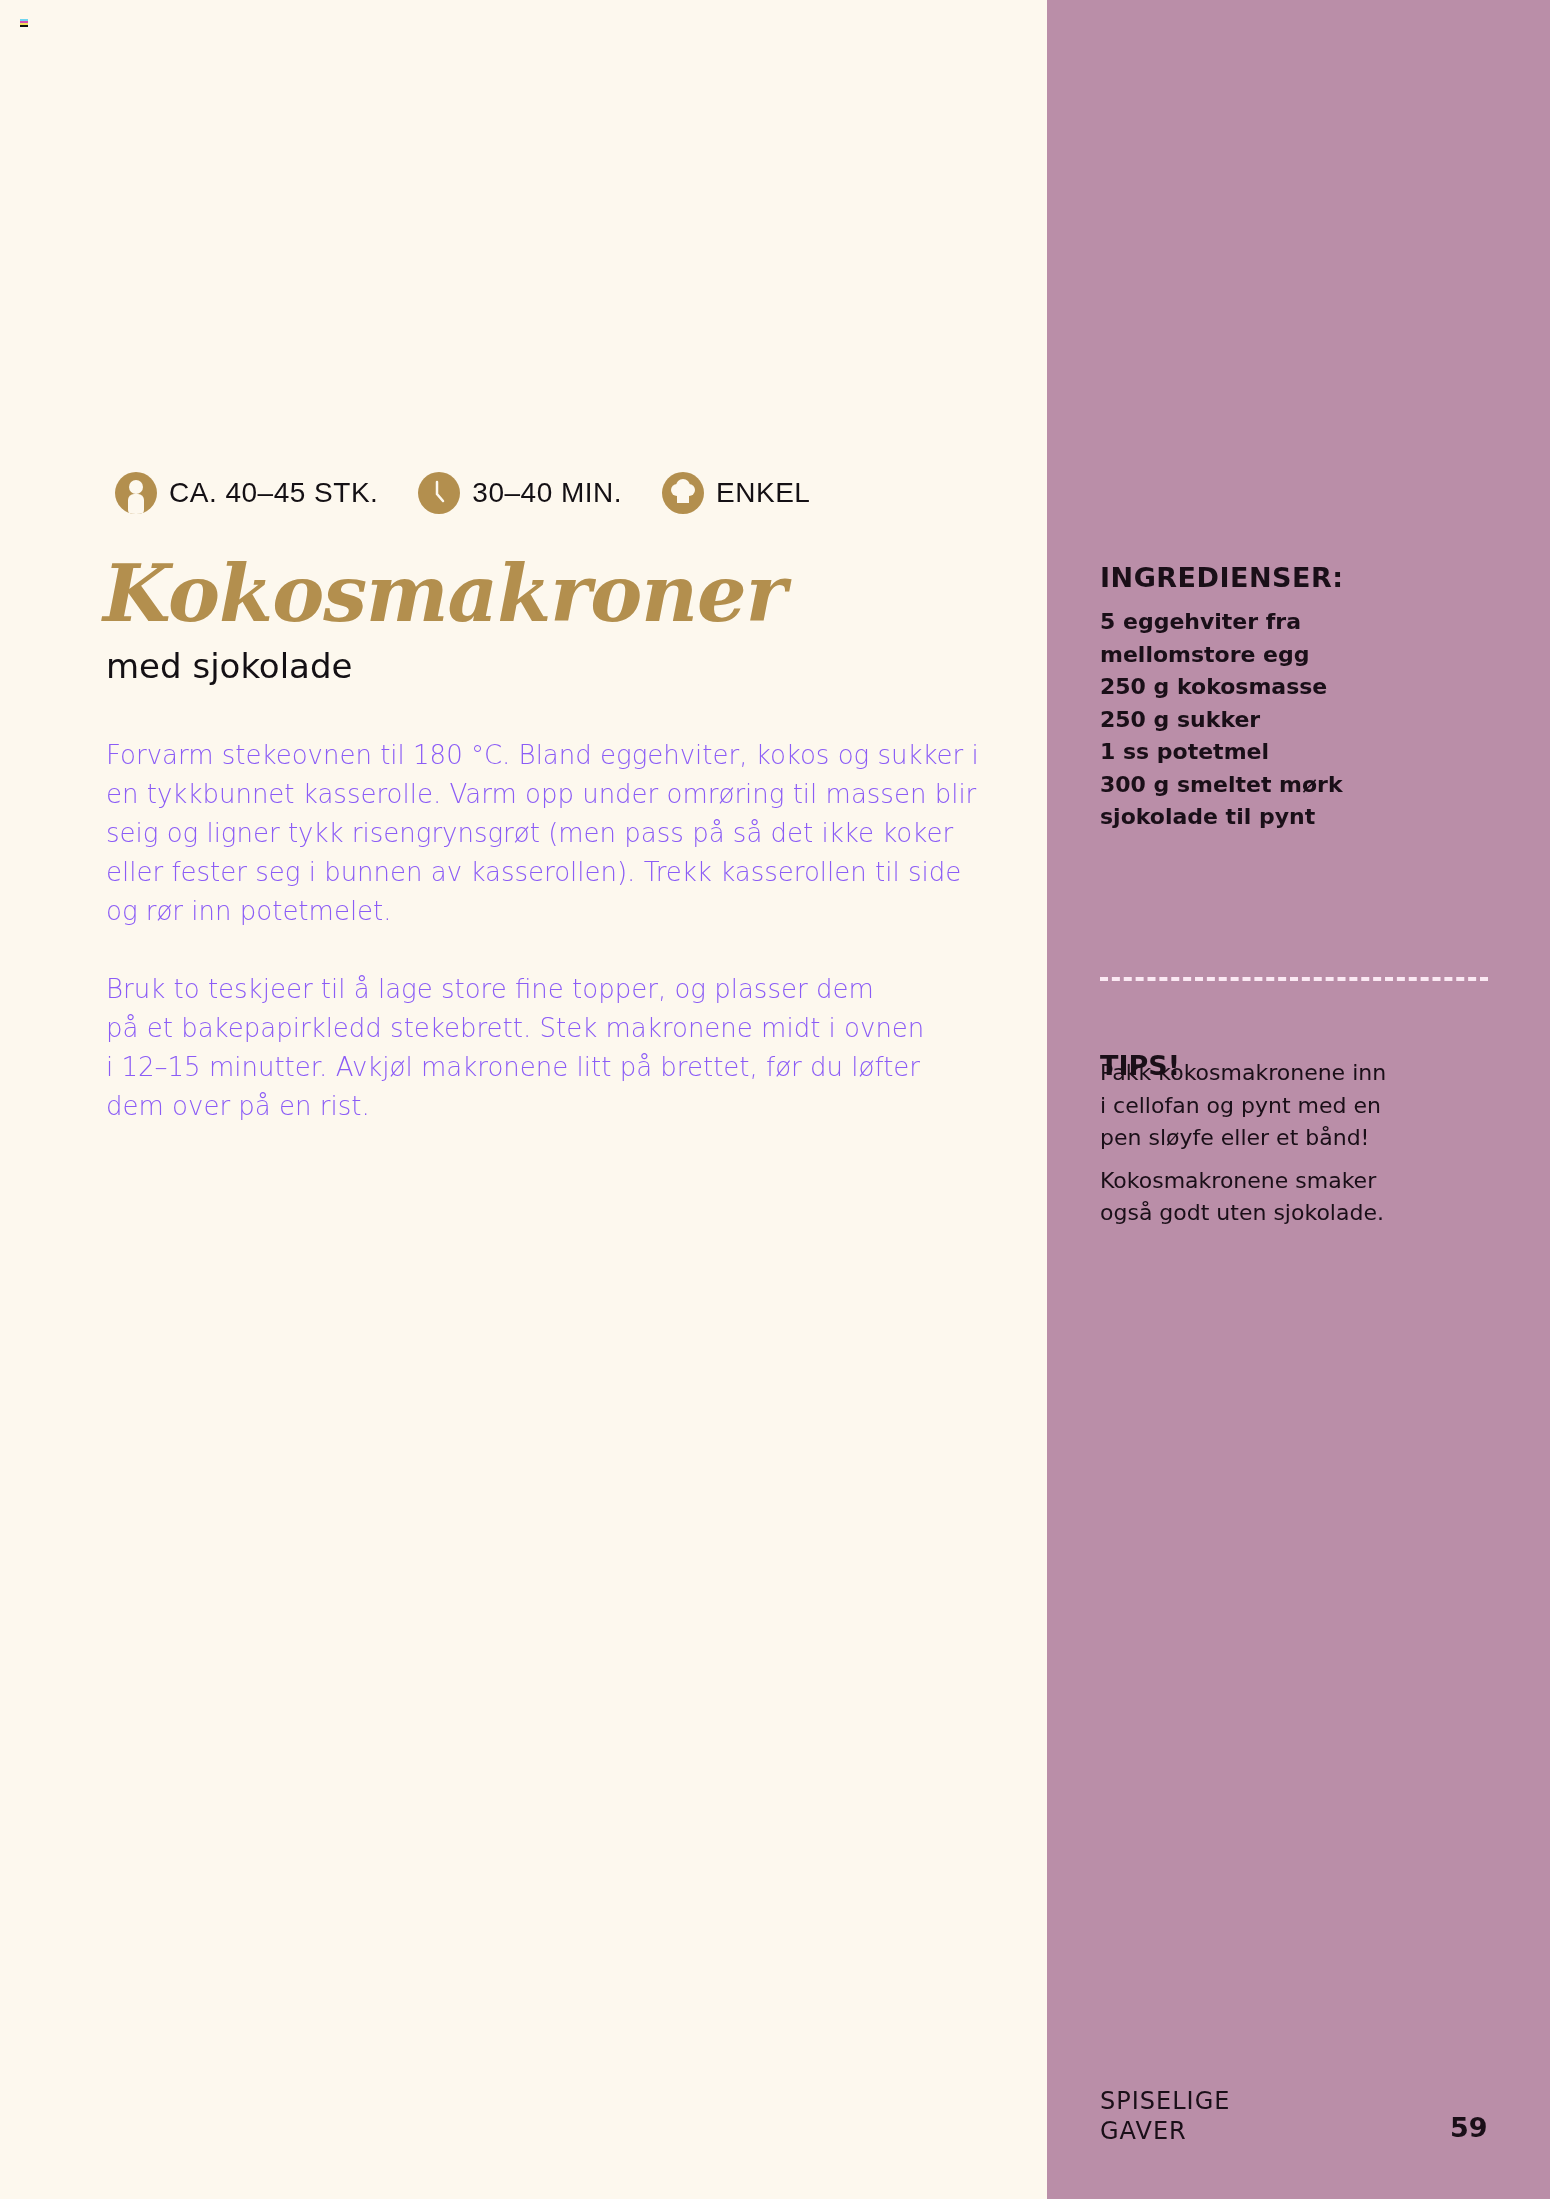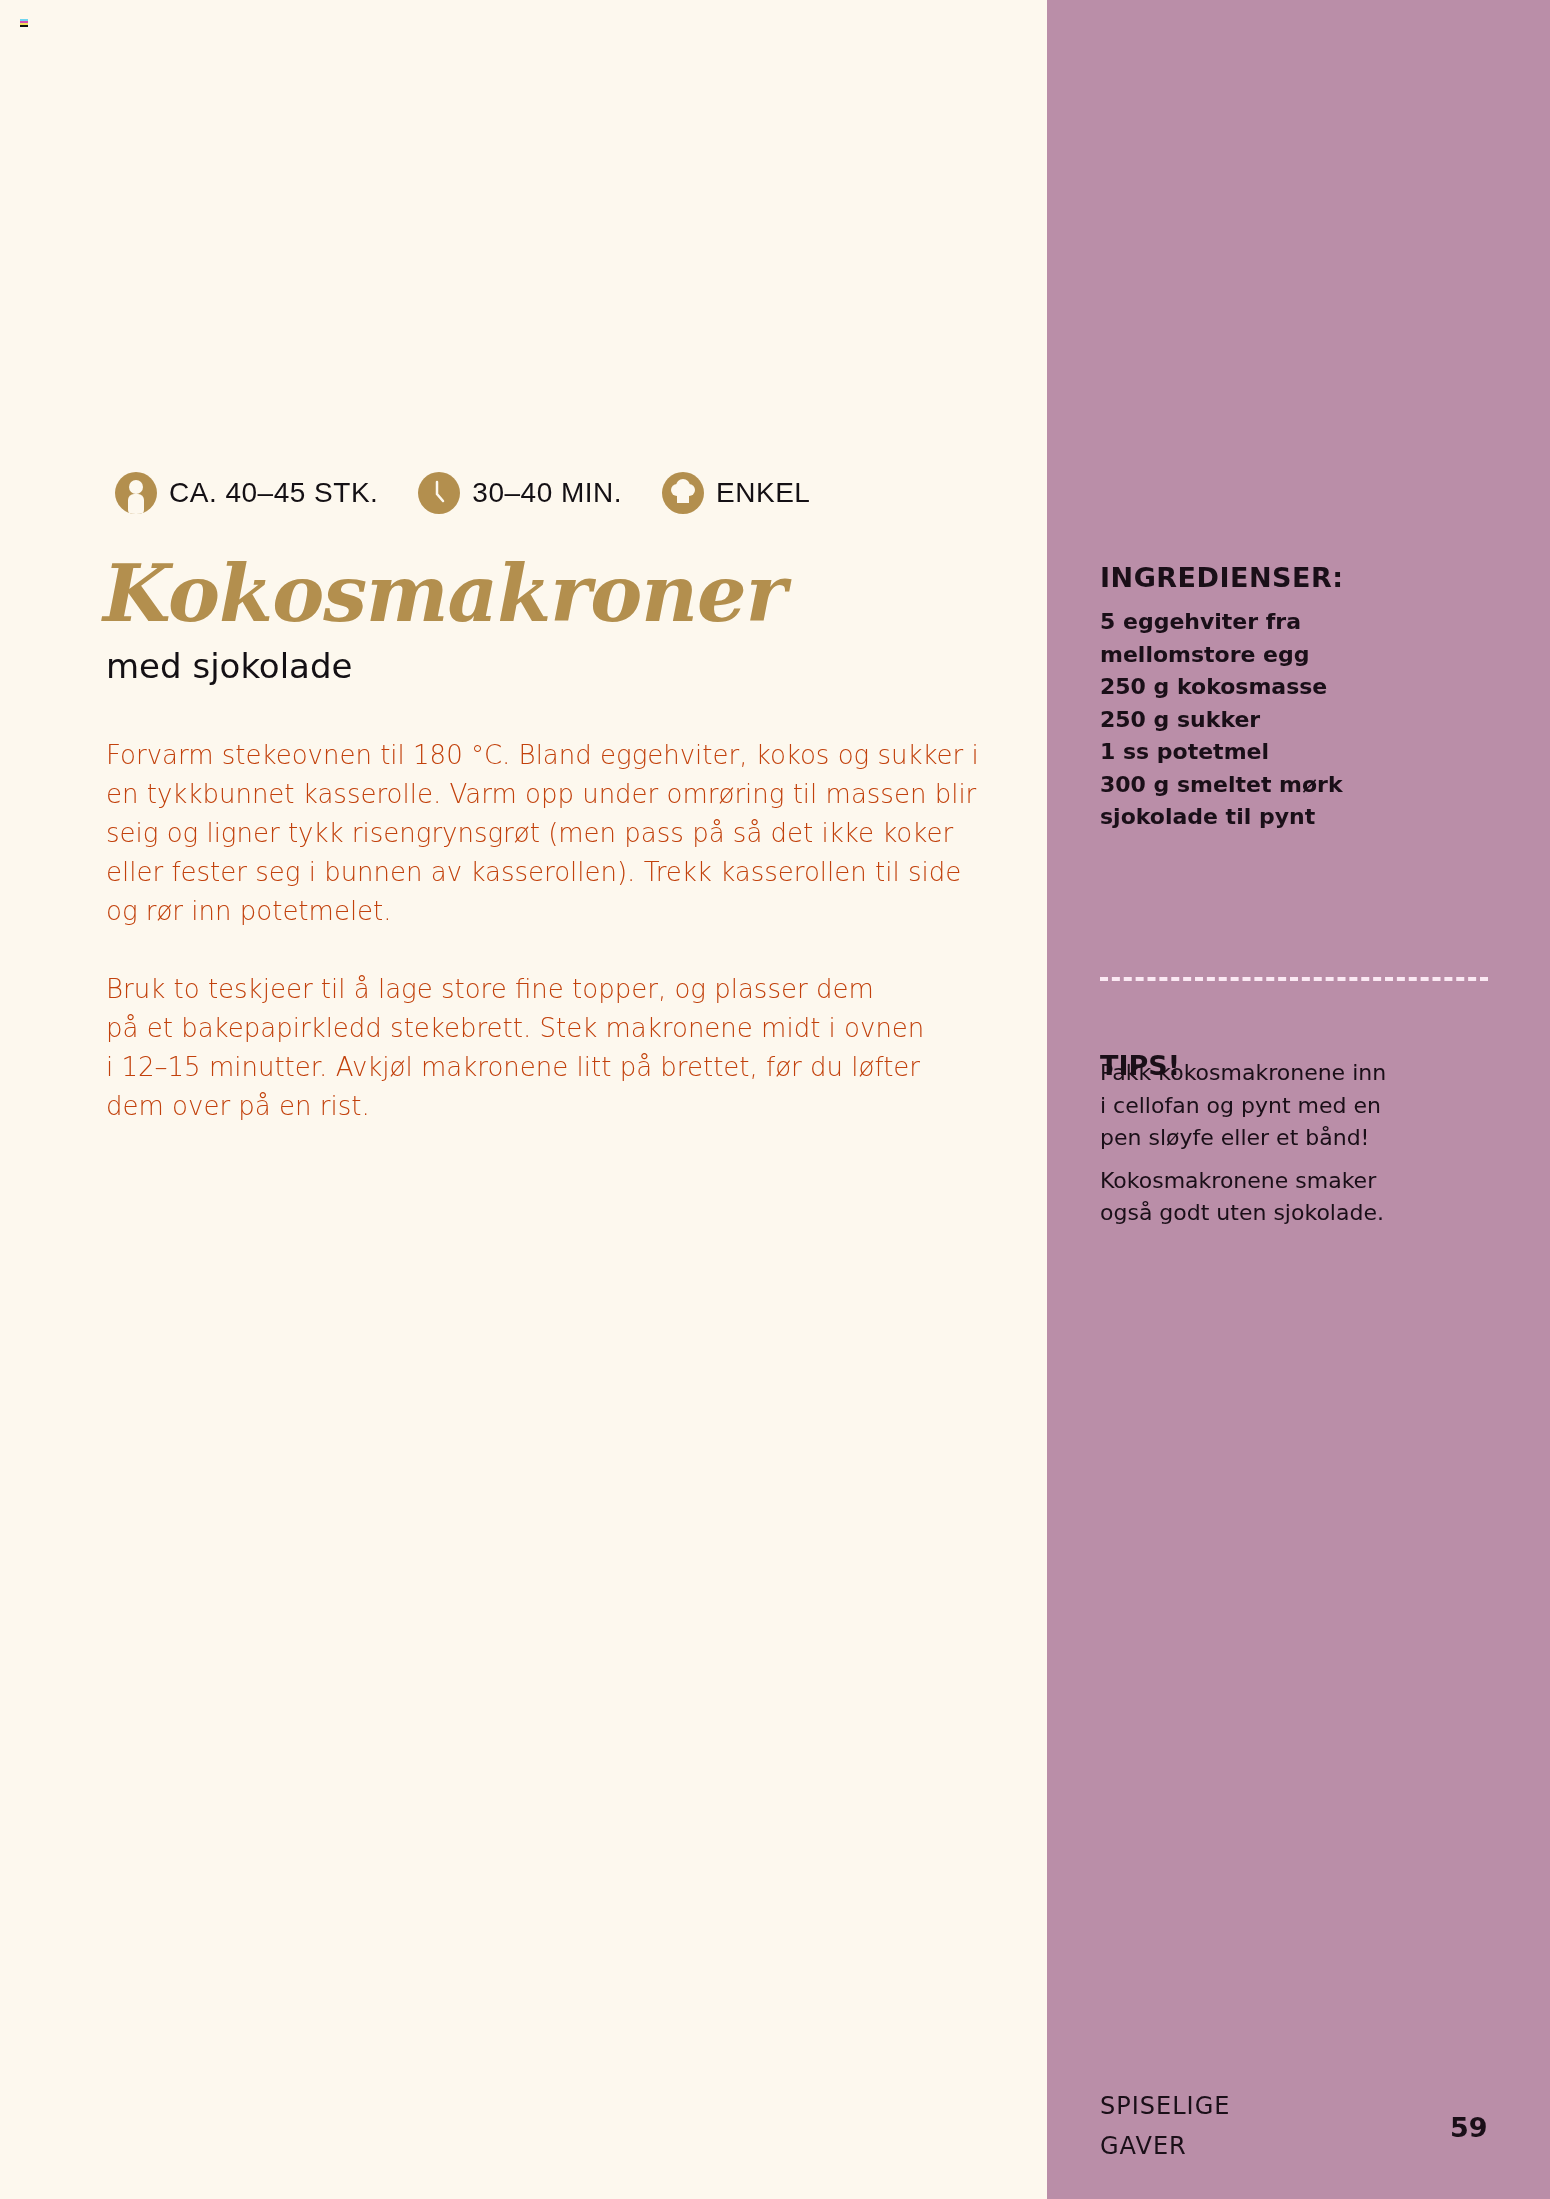--- a/index.html
+++ b/index.html
@@ -15,31 +15,31 @@
     .printmark span { display: block; height: 2px; width: 8px; }
 
     .meta-row { position: absolute; left: 115px; top: 472px; display: flex; align-items: center; }
     .meta-item { display: flex; align-items: center; margin-right: 40px; }
     .meta-icon { width: 42px; height: 42px; border-radius: 50%; background: #b38f4e; position: relative; margin-right: 12px; overflow: hidden; flex-shrink: 0; }
     .meta-text { font-family: "Liberation Sans", sans-serif; font-size: 28px; color: #141014; letter-spacing: 0.5px; }
 
     .title { position: absolute; left: 103px; top: 555px; font-family: "DejaVu Serif", serif; font-weight: bold; font-style: italic; font-size: 78px; color: #b38f4e; letter-spacing: -1px; line-height: 1; }
     .subtitle { position: absolute; left: 106px; top: 646px; font-family: "DejaVu Sans", sans-serif; font-size: 34px; font-weight: 500; color: #141014; }
 
-    .body-text { position: absolute; left: 106px; top: 736px; width: 880px; font-family: "DejaVu Sans", sans-serif; font-size: 26px; line-height: 39px; color: #c2410c; font-weight: 300; }
+    .body-text { position: absolute; left: 106px; top: 736px; width: 880px; font-family: "DejaVu Sans", sans-serif; font-size: 26px; line-height: 39px; color: #8b5cf6; font-weight: 300; }
     .body-text p { margin: 0 0 39px 0; white-space: pre-line; }
 
     .ing-title { position: absolute; left: 1100px; top: 562px; font-family: "DejaVu Sans", sans-serif; font-weight: bold; font-size: 27px; color: #1a0f18; letter-spacing: 0.5px; }
     .ing-list { position: absolute; left: 1100px; top: 606px; font-family: "DejaVu Sans", sans-serif; font-weight: bold; font-size: 22px; line-height: 32.5px; color: #1a0f18; margin: 0; padding: 0; list-style: none; }
     .dashed { position: absolute; left: 1100px; top: 977px; width: 388px; height: 0; border-top: 4px dashed #fbe9f3; }
     .tips-title { position: absolute; left: 1100px; top: 1014px; font-family: "DejaVu Sans", sans-serif; font-weight: bold; font-size: 27px; color: #1a0f18; margin-top: 36px; }
     .tips-text { position: absolute; left: 1100px; top: 1057px; width: 360px; font-family: "DejaVu Sans", sans-serif; font-size: 22px; line-height: 32.5px; color: #1a0f18; }
     .tips-text p { margin: 0 0 10px 0; white-space: pre-line; }
 
-    .footer-section { position: absolute; left: 1100px; top: 2086px; font-family: "DejaVu Sans", sans-serif; font-weight: 500; font-size: 24px; line-height: 40px; color: #1a0f18; letter-spacing: 1px; white-space: pre-line; }
+    .footer-section { position: absolute; left: 1100px; top: 2086px; font-family: "DejaVu Sans", sans-serif; font-weight: 500; font-size: 24px; line-height: 30px; color: #1a0f18; letter-spacing: 1px; white-space: pre-line; }
     .page-number { position: absolute; left: 1450px; top: 2112px; font-family: "DejaVu Sans", sans-serif; font-weight: bold; font-size: 27px; color: #1a0f18; }
   </style>
 </head>
 <body>
 
 <div class="page-left"></div>
 <div class="page-right"></div>
 
 <div class="printmark">
   <span style="background:#6fd6f0"></span>

